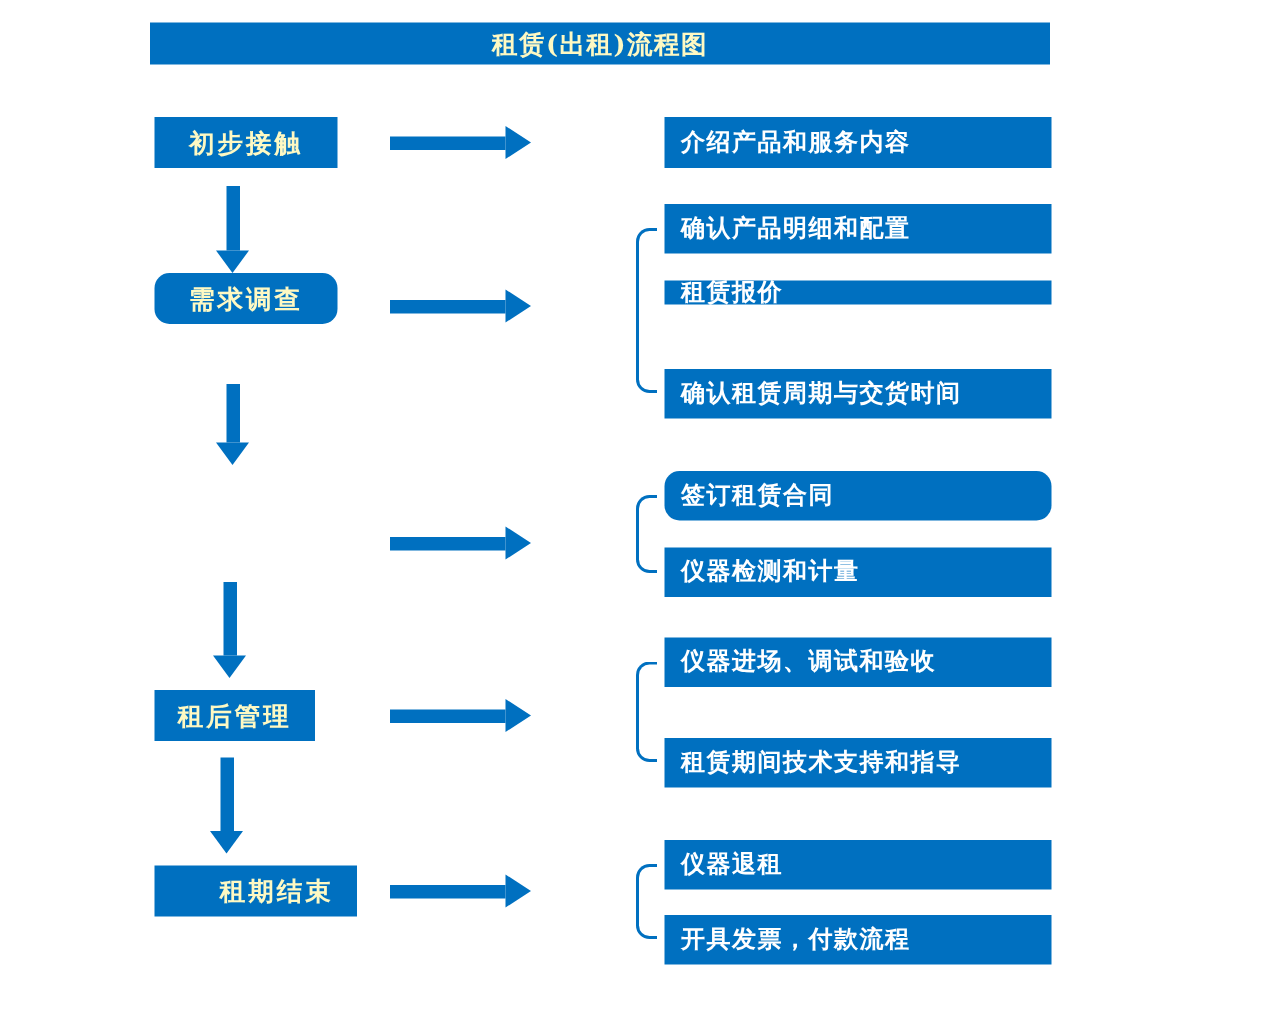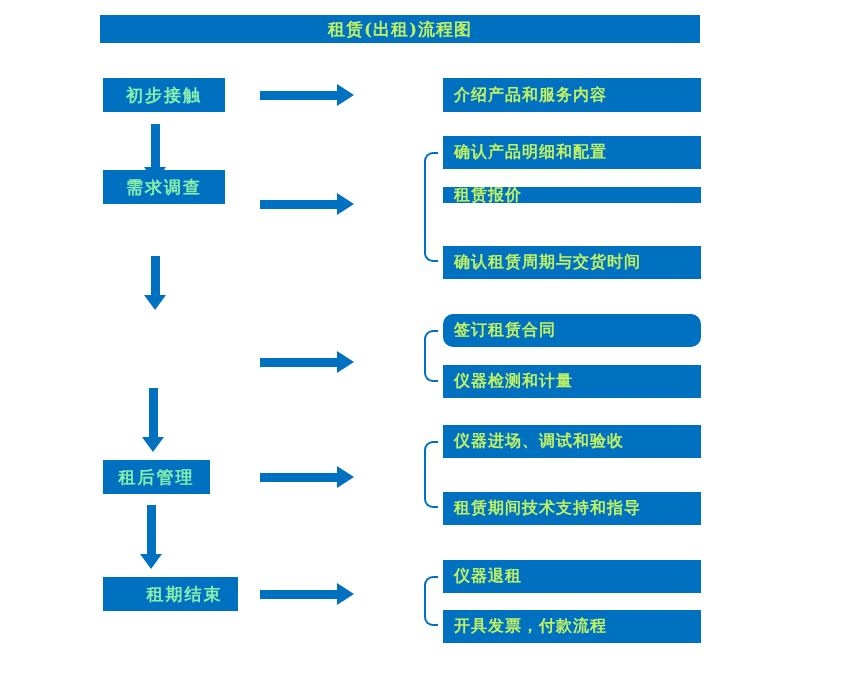--- a/index.html
+++ b/index.html
@@ -3,31 +3,31 @@
 <meta charset="utf-8">
 <style>
   :root{ --primary:#0070C0; }
   html,body{ margin:0; padding:0; background:#ffffff; }
   .canvas{
     position:relative; width:844px; height:688px; background:#ffffff;
     font-family:"DejaVu Serif","Liberation Serif",serif; overflow:hidden;
   }
   .title-bar{
     position:absolute; left:100px; top:15px; width:600px; height:28px;
-    background:var(--primary); color:#bef264; font-weight:bold; font-size:17px;
+    background:var(--primary); color:#fef9c3; font-weight:bold; font-size:17px;
     display:flex; align-items:center; justify-content:center; letter-spacing:1px;
   }
   .stage-box{
-    position:absolute; height:34px; background:var(--primary); color:#86efac;
+    position:absolute; height:34px; background:var(--primary); color:#fef9c3;
     font-weight:bold; font-size:17px; letter-spacing:2px;
     display:flex; align-items:center; justify-content:center;
   }
   .out-box{
     position:absolute; left:443px; width:258px; height:33px;
-    background:var(--primary); color:#bef264; font-weight:bold; font-size:16px;
+    background:var(--primary); color:#ffffff; font-weight:bold; font-size:16px;
     display:flex; align-items:center; padding-left:11px; box-sizing:border-box;
     letter-spacing:1px;
   }
   .h-arrow{ position:absolute; height:22px; display:flex; align-items:center; }
   .h-arrow .shaft{ flex:1; height:9px; background:var(--primary); }
   .h-arrow .head{
     width:0; height:0; border-top:11px solid transparent;
     border-bottom:11px solid transparent; border-left:17px solid var(--primary);
   }
   .v-arrow{ position:absolute; width:22px; display:flex; flex-direction:column; align-items:center; }
@@ -46,21 +46,21 @@
   }
 </style>
 </head>
 <body>
 
 <div class="canvas">
 
   <div class="title-bar">租赁(出租)流程图</div>
 
   <div class="stage-box" style="left:103px; top:78px;  width:122px;">初步接触</div>
-  <div class="stage-box" style="left:103px; top:170px; width:122px;">需求调查</div>
+  <div class="stage-box" style="left:103px; top:182px; width:122px;border-radius:10px;">需求调查</div>
   <div class="stage-box" style="left:103px; top:460px; width:107px;font-family:Liberation Serif, serif;">租后管理</div>
   <div class="stage-box" style="left:103px; top:577px; width:107px;padding-left:28px;">租期结束</div>
 
   <div class="v-arrow" style="left:144px; top:124px; height:58px;">
       <div class="shaft"></div>
       <div class="head"></div>
     </div>
   <div class="v-arrow" style="left:144px; top:256px; height:54px;">
       <div class="shaft"></div>
       <div class="head"></div>

